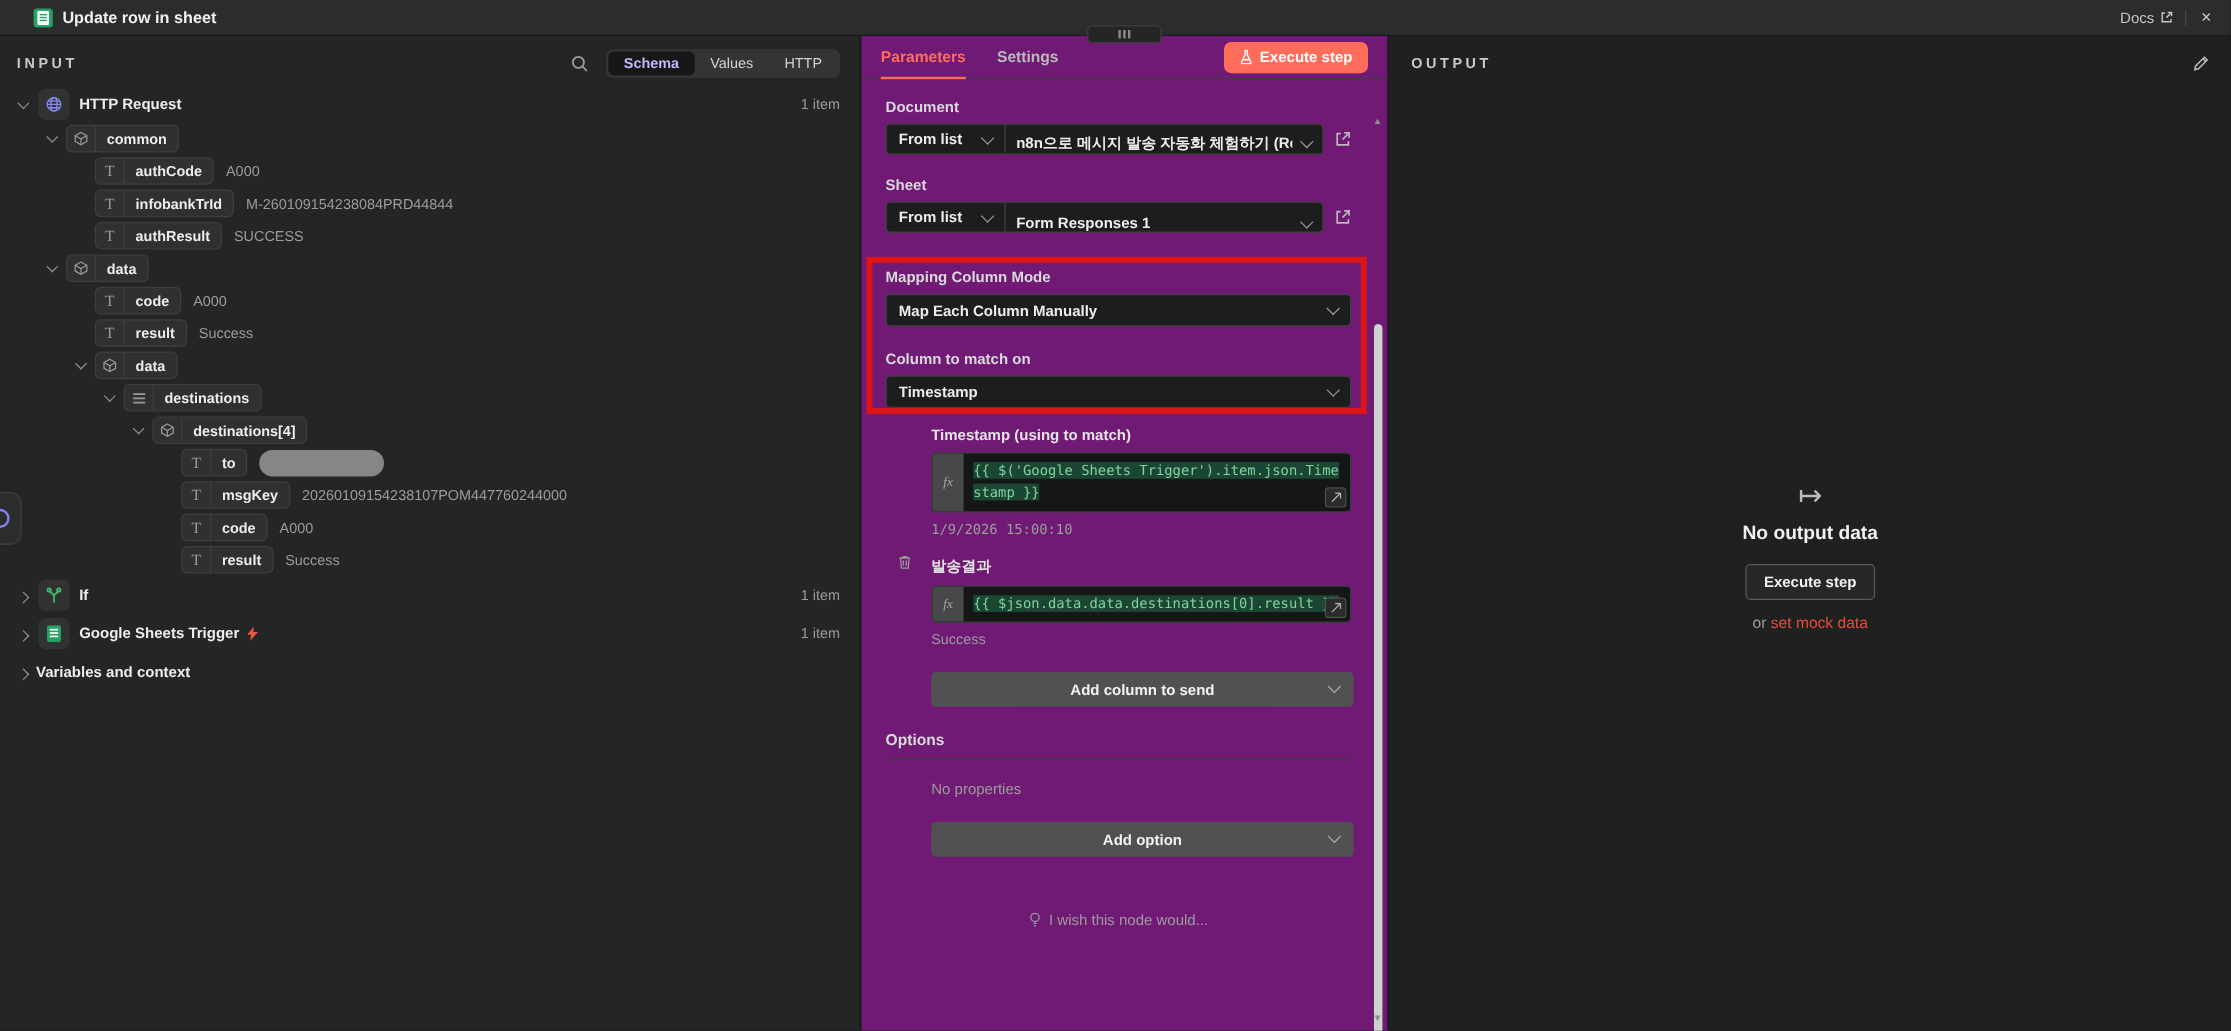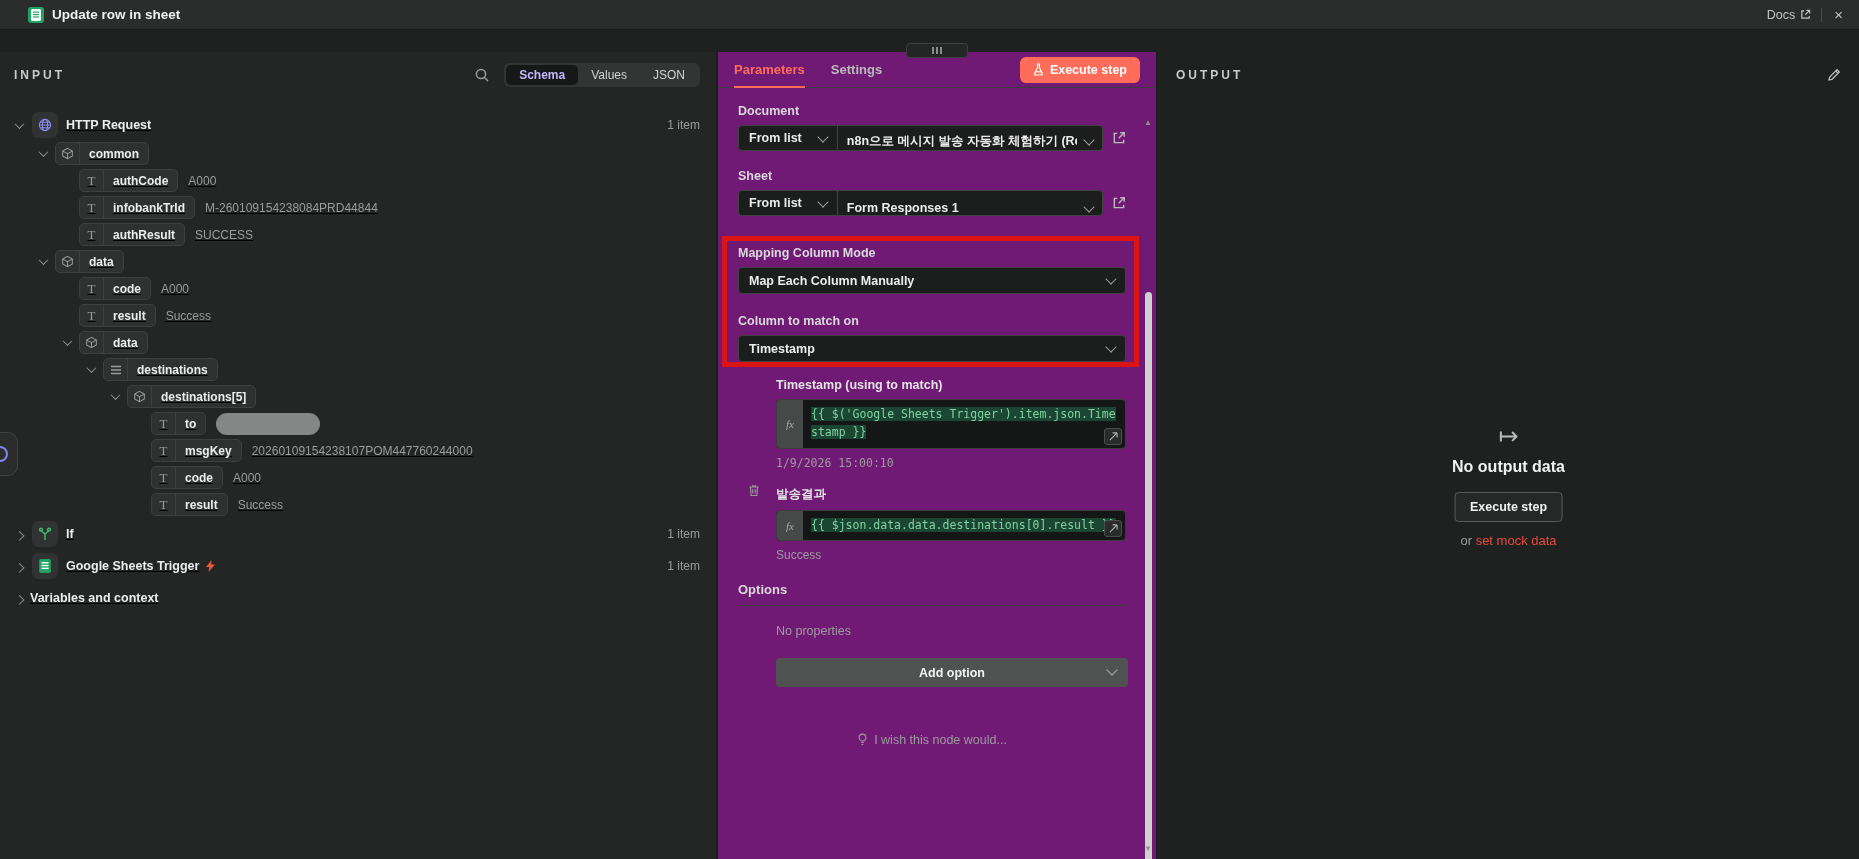--- a/index.html
+++ b/index.html
@@ -1,18 +1,18 @@
 <!DOCTYPE html>
 <html><head>
 <meta charset="utf-8">
 <style>
   * { box-sizing: border-box; margin: 0; padding: 0; }
   html,body { width:1859px; height:859px; overflow:hidden; background:#1f2020;
     font-family:"Liberation Sans", sans-serif; -webkit-font-smoothing:antialiased; }
-  .app { width:1859px; height:859px; display:flex; flex-direction:column;gap:22px; }
+  .app { width:1859px; height:859px; display:flex; flex-direction:column; }
 
   
   .hdr { height:30px; background:#2b2c2c; border-bottom:1px solid #1a1b1b;
     display:flex; align-items:center; padding:0 14px 0 28px; position:relative; z-index:5; }
   .hdr-ico { width:16px; height:16px; border-radius:3px; background:#21a463;
     display:inline-flex; align-items:center; justify-content:center; margin-right:8px; }
   .hdr-ico svg { display:block; }
   .hdr-title { color:#f0f1f1; font-size:13.5px; font-weight:700; }
   .hdr-right { margin-left:auto; display:flex; align-items:center; gap:10px; }
   .docs { color:#c3c4c4; font-size:12.5px; display:flex; align-items:center; gap:5px; cursor:pointer; }
@@ -24,21 +24,21 @@
   
   .inpanel { width:718px; background:#242525; position:relative; border-right:2px solid #1c1d1d; }
   .panel-head { height:40px; display:flex; align-items:center; padding:10px 16px 4px 14px; }
   .ptitle { color:#c9caca; font-size:12px; font-weight:700; letter-spacing:3px; }
   .head-right { margin-left:auto; display:flex; align-items:center; gap:14px; }
   .search { width:16px; height:16px; cursor:pointer; opacity:.8; }
   .seg { display:flex; background:#333434; border-radius:6px; padding:2px; }
   .seg-item { padding:3px 13px; font-size:12px; color:#d2d3d3; border-radius:5px; cursor:pointer; }
   .seg-item.active { background:#161717; color:#c4b5fd; font-weight:700; }
 
-  .tree { position:absolute; top:58px; left:0; right:0;text-decoration:underline; }
+  .tree { position:absolute; top:42px; left:0; right:0; }
   .trow { display:flex; align-items:center; position:relative; padding-right:16px; }
   .trow.h27 { height:27px; } .trow.h30 { height:30px; } .trow.h32 { height:32px; }
   .chev { width:14px; display:inline-flex; justify-content:center; flex:none; cursor:pointer; }
   .chev i { width:7px; height:7px; border-right:1.6px solid #909191; border-bottom:1.6px solid #909191; display:block; }
   .chev.down i { transform:rotate(45deg) translate(-1px,-1px); }
   .chev.right i { transform:rotate(-45deg) translate(-1px,1px); }
   .nicon { width:26px; height:26px; border-radius:6px; background:#313232; display:inline-flex;
     align-items:center; justify-content:center; margin:0 8px 0 6px; flex:none; }
   .nlabel { color:#eceded; font-size:12.5px; font-weight:700; white-space:nowrap; }
   .pill { display:inline-flex; align-items:stretch; background:#2f3030; border:1px solid #3e3f3f;
@@ -166,21 +166,21 @@
       <div class="panel-head">
         <span class="ptitle">INPUT</span>
         <div class="head-right">
           <svg class="search" viewBox="0 0 16 16" fill="none" stroke="#b9baba" stroke-width="1.5">
               <circle cx="7" cy="7" r="4.6"></circle>
               <path d="M10.5 10.5 14 14"></path>
             </svg>
           <div class="seg">
               <span class="seg-item active">Schema</span>
               <span class="seg-item">Values</span>
-              <span class="seg-item">JSON</span>
+              <span class="seg-item">HTTP</span>
             </div>
         </div>
       </div>
       <div class="tree">
           <div class="trow h30" style="padding-left: 12px;">
             <span class="chev down">
               <i></i>
             </span>
             <span class="nicon">
               <svg width="14" height="14" viewBox="0 0 14 14" fill="none" stroke="#8a8af0" stroke-width="1.1">
@@ -301,21 +301,21 @@
             <span class="chev down">
               <i></i>
             </span>
             <span class="pill">
               <span class="picon">
                 <svg width="13" height="13" viewBox="0 0 14 14" fill="none" stroke="#9a9b9b" stroke-width="1.1">
                   <path d="M7 1.5 12.2 4.4v5.2L7 12.5 1.8 9.6V4.4L7 1.5z"></path>
                   <path d="M1.8 4.4 7 7.3l5.2-2.9M7 7.3v5.2"></path>
                 </svg>
               </span>
-              <span class="pkey">destinations[5]</span>
+              <span class="pkey">destinations[4]</span>
             </span>
           </div>
           <div class="trow h27" style="padding-left: 132px;">
             <span style="width: 14px; flex: 0 0 auto;"></span>
             <span class="pill">
               <span class="picon">
                 <span class="tT">T</span>
               </span>
               <span class="pkey">to</span>
             </span>
@@ -504,20 +504,23 @@
             <div class="code"><span class="hl">{{ $json.data.data.destinations[0].result }}</span></div>
             <span class="expand">
               <svg width="9" height="9" viewBox="0 0 10 10" fill="none" stroke="#b0b1b1" stroke-width="1.2">
                   <path d="M1 9 9 1M9 1H4M9 1v5"></path>
                 </svg>
             </span>
           </div>
           <div class="preview sans">Success</div>
         </div>
 
+        <button class="addbtn">
+          <span>Add column to send</span><i class="dd-chev"></i>
+        </button>
 
         <div class="sect-head">
           <span class="flabel">Options</span>
         </div>
         <div class="noprops">No properties</div>
         <button class="addbtn">
           <span>Add option</span><i class="dd-chev"></i>
         </button>
 
         <div class="wish">

